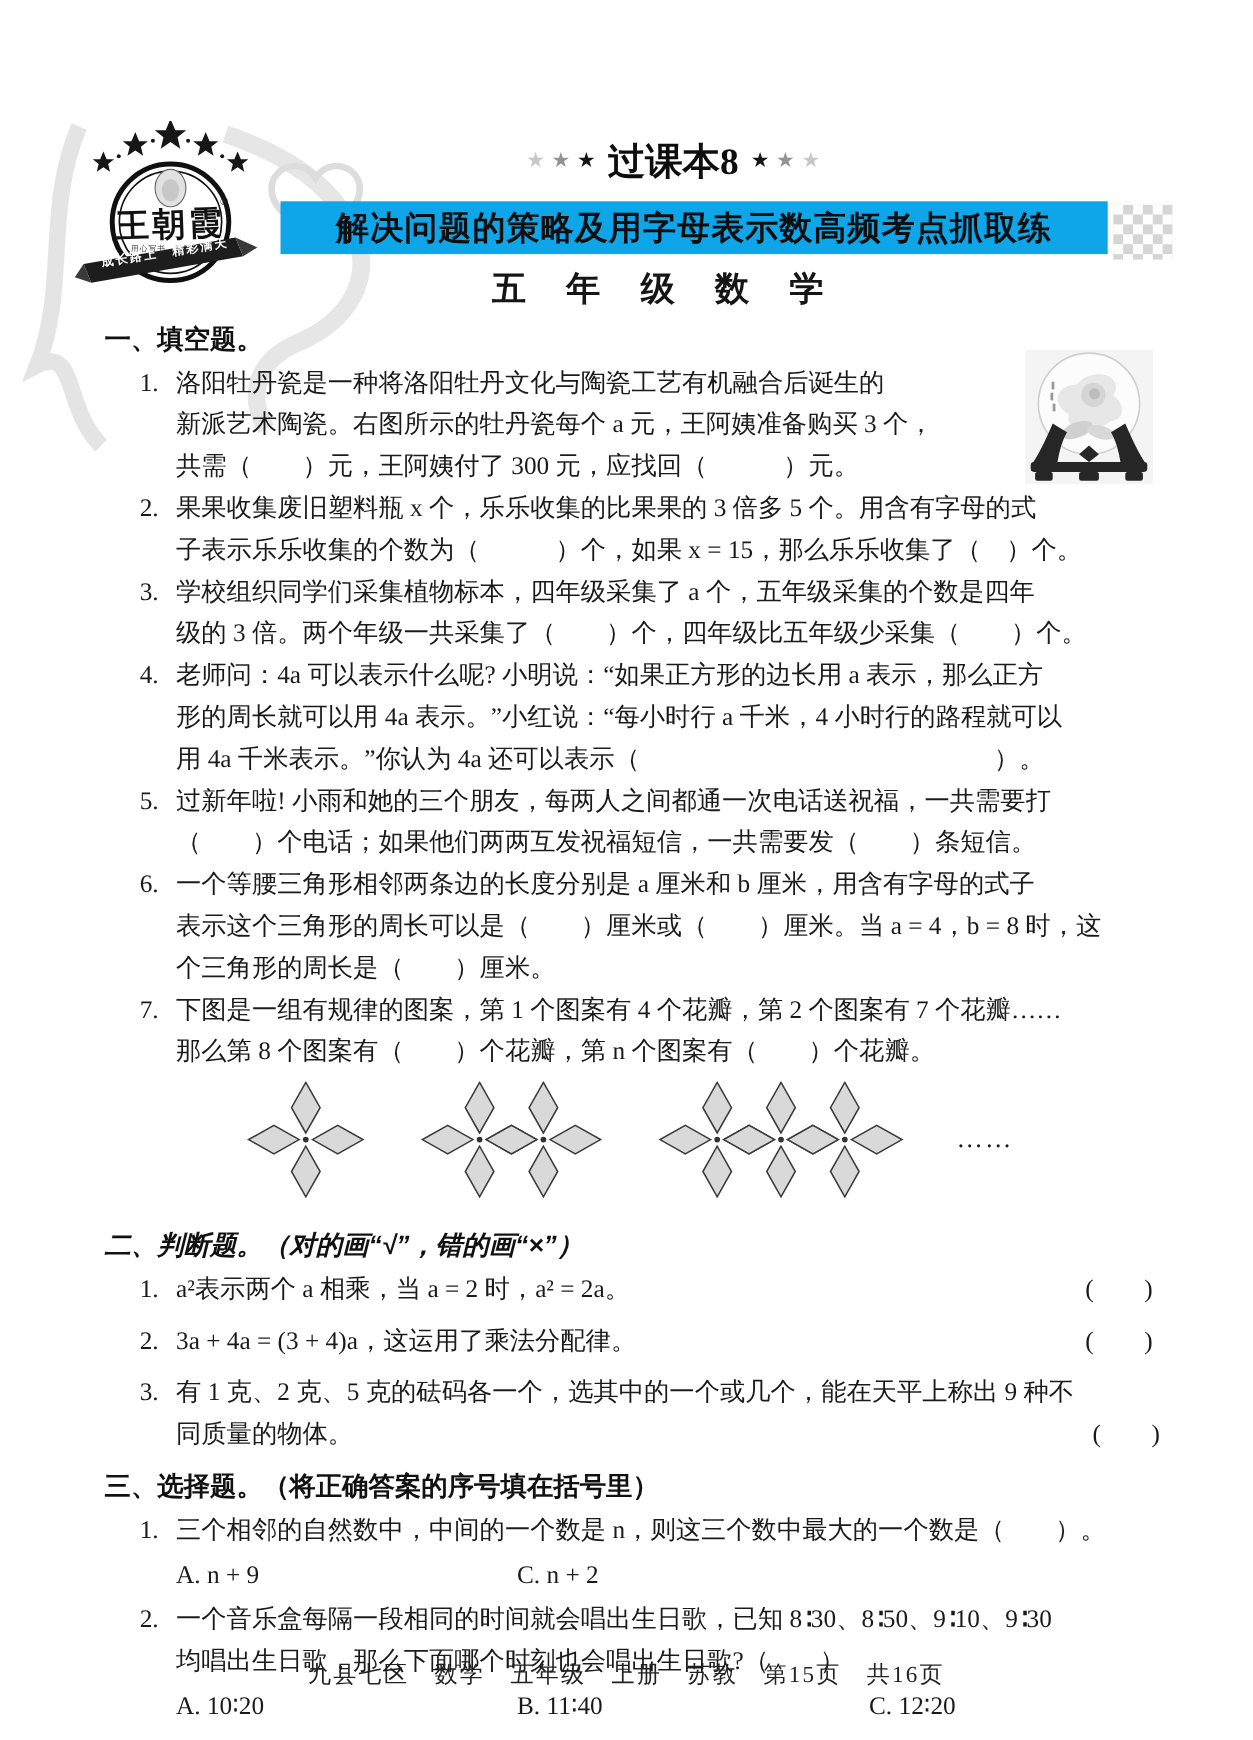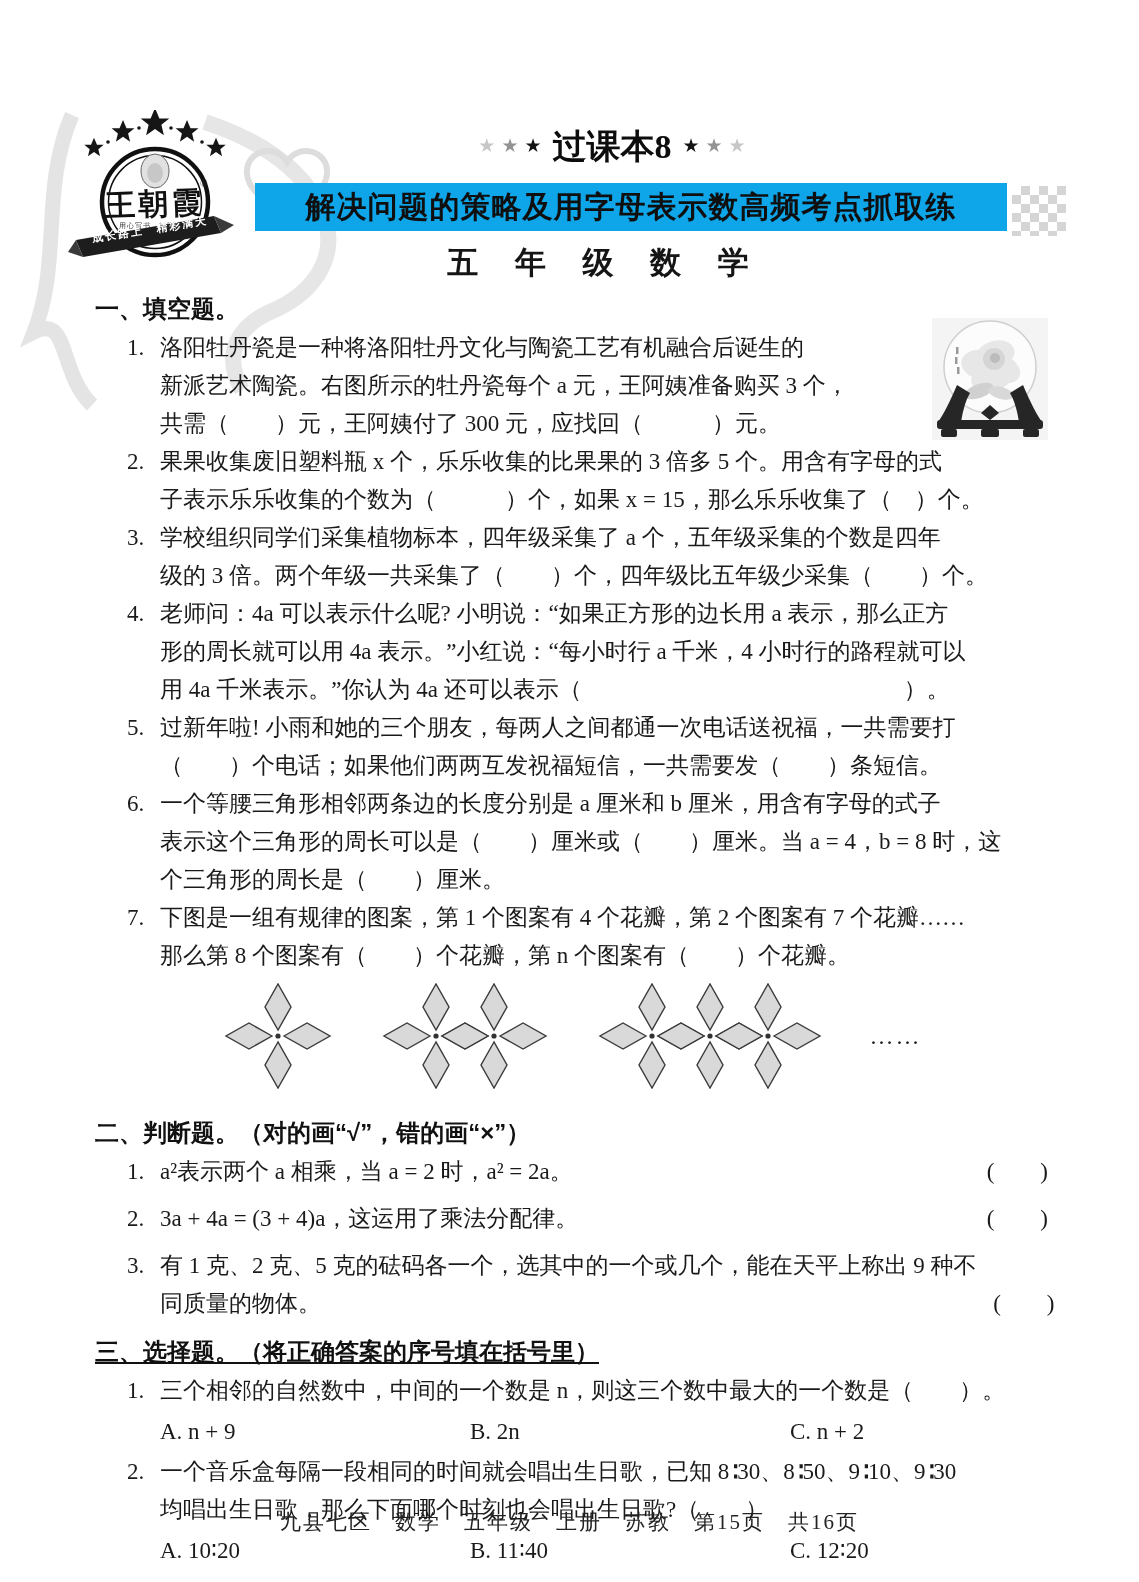--- a/index.html
+++ b/index.html
@@ -38,22 +38,22 @@
     background:#0ea5e9;display:flex;align-items:center;justify-content:center;
   }
   .subtitle-bar span{font:700 30px "Liberation Sans",sans-serif;color:#0f0f0f;letter-spacing:1px;}
   .grade-title{
     position:absolute;left:140px;top:242px;width:930px;text-align:center;
     font:600 31px "Liberation Sans",sans-serif;letter-spacing:14px;color:#151515;
   }
   
   .content{position:absolute;left:95px;top:289px;width:953px;}
   .sec-h{font:700 24px "Liberation Sans",sans-serif;line-height:40px;margin:0;color:#111;}
-  .sec-h.m1{margin-top:24px;}
-  .sec-h.m2{margin-top:8px;text-decoration:underline;}
+  .sec-h.m1{margin-top:24px;font-style:italic;}
+  .sec-h.m2{margin-top:8px;}
   .q{display:flex;font-size:23px;line-height:38px;}
   .qnum{flex:0 0 65px;padding-left:32px;box-sizing:border-box;}
   .qtext{flex:1;white-space:pre;}
   .jbracket{flex:0 0 78px;text-align:right;align-self:flex-end;white-space:pre;}
   .jrow{margin-bottom:9px;}
   .opts{display:flex;padding-left:65px;font-size:23px;line-height:43px;}
   .opt0{width:310px;}.opt1{width:320px;}.opt2{width:auto;}
   
   .flowers{display:flex;align-items:center;justify-content:center;gap:46px;margin:8px 0 4px;height:106px;}
   .flowers .dots{font-size:24px;letter-spacing:2px;}
@@ -215,21 +215,20 @@
   </div>
 
   <div class="sec-h m2">三、选择题。（将正确答案的序号填在括号里）</div>
 
   <div class="q">
     <span class="qnum">1.</span>
     <div class="qtext">三个相邻的自然数中，中间的一个数是 n，则这三个数中最大的一个数是（　　）。</div>
   </div>
   <div class="opts">
     <span class="opt0">A. n + 9</span>
-    <span class="opt1">B. 2n</span>
     <span class="opt2">C. n + 2</span>
   </div>
 
   <div class="q">
     <span class="qnum">2.</span>
     <div class="qtext">一个音乐盒每隔一段相同的时间就会唱出生日歌，已知 8∶30、8∶50、9∶10、9∶30
 均唱出生日歌，那么下面哪个时刻也会唱出生日歌?（　　）</div>
   </div>
   <div class="opts">
     <span class="opt0">A. 10∶20</span>

